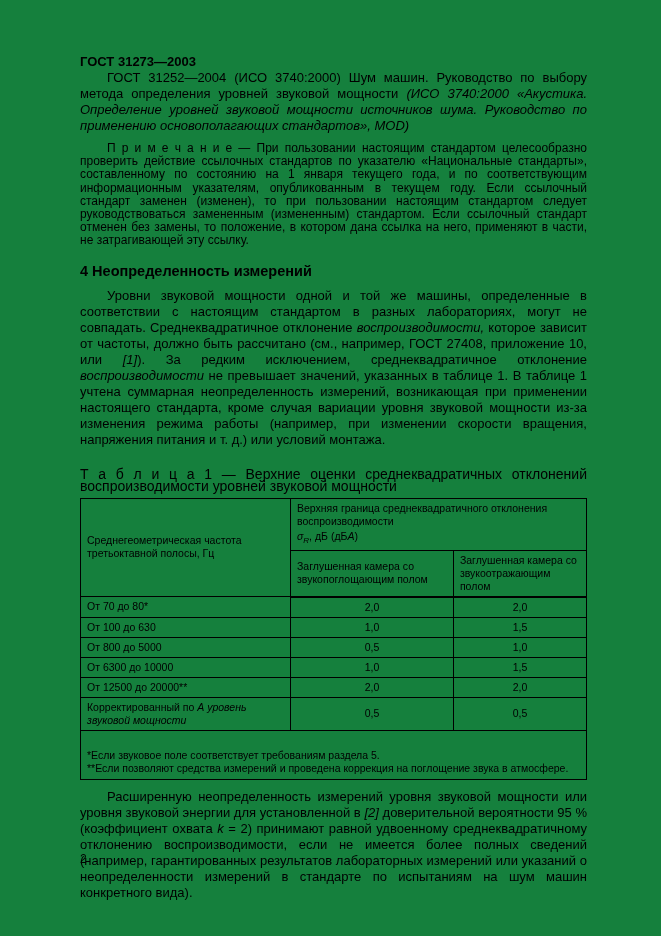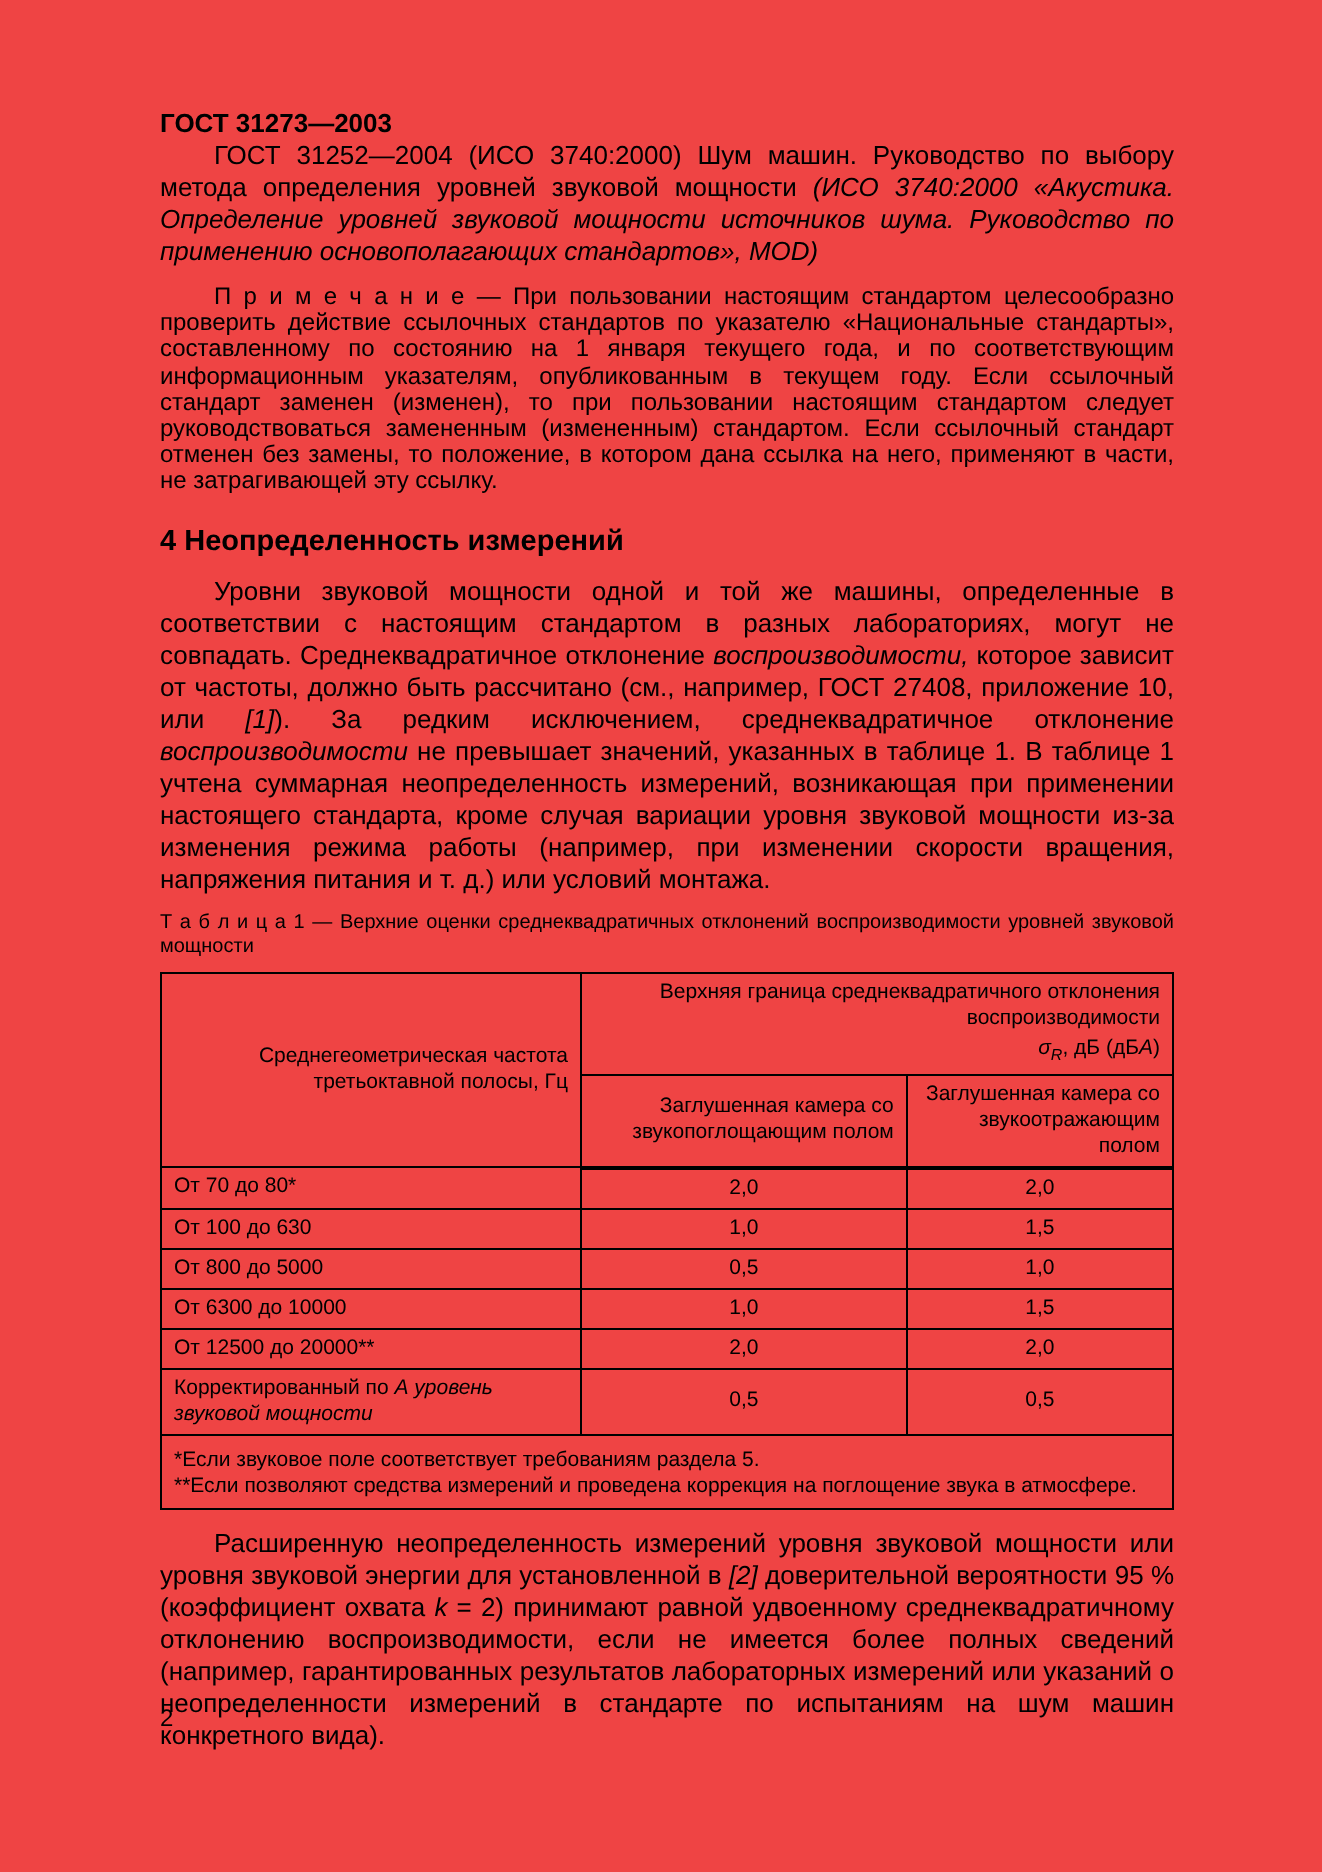--- a/index.html
+++ b/index.html
@@ -1,20 +1,20 @@
 <!DOCTYPE html>
 <html><head>
 <meta charset="utf-8">
 <style>
   html, body { margin:0; padding:0; background:#ffffff; }
   .page {
     position: relative;
     width: 661px;
     height: 936px;
-    background: #ef4444;
+    background: #15803d;
     color: #000000;
     font-family: "Liberation Sans", sans-serif;
     box-sizing: border-box;
     padding: 54px 74px 0 80px;
     overflow: hidden;
   }
   .doc-header {
     font-size: 13px;
     font-weight: bold;
     line-height: 16px;
@@ -40,47 +40,47 @@
     font-weight: bold;
     line-height: 18px;
     margin: 0;
   }
   .st3 { margin-top: 12px; }
   .terms-body { margin-top: 10px; }
   .st4 { margin-top: 14px; }
   .s4-para { margin-top: 8px; }
   .last-para { margin-top: 9px; }
   .table-caption {
-    margin-top: 8px;
-    font-size: 10px;
+    margin-top: 20px;
+    font-size: 14px;
     line-height: 12.5px;
     text-align: justify;
   }
   table.data-table {
     width: 100%;
     border-collapse: collapse;
     margin-top: 5px;
     font-size: 10.5px;
     line-height: 13px;
   }
   table.data-table th, table.data-table td {
     border: 1px solid #000;
     padding: 3px 6px;
     font-weight: normal;
   }
-  table.data-table thead th { text-align: right; vertical-align: middle; }
+  table.data-table thead th { text-align: left; vertical-align: middle; }
   tr.subhead th { border-bottom: 2px solid #000; }
   th.col-freq { width: 41.5%; }
   th.col-abs  { width: 32.2%; }
   th.col-ref  { width: 26.3%; }
   td.freq { text-align: left; padding-left: 6px; }
   td.val  { text-align: center; }
   .sigma-line { display: inline-block; margin-top: 2px; }
   .sigma-line sub { font-size: 8px; }
-  tr.fnrow td { padding: 6px 4px 4px 6px; text-align: left; }
+  tr.fnrow td { padding: 18px 4px 4px 6px; text-align: left; }
   .fn-line { line-height: 13px; }
   .page-number {
     position: absolute;
     left: 80px;
     top: 852px;
     font-size: 12px;
   }
 </style>
 </head>
 <body>

